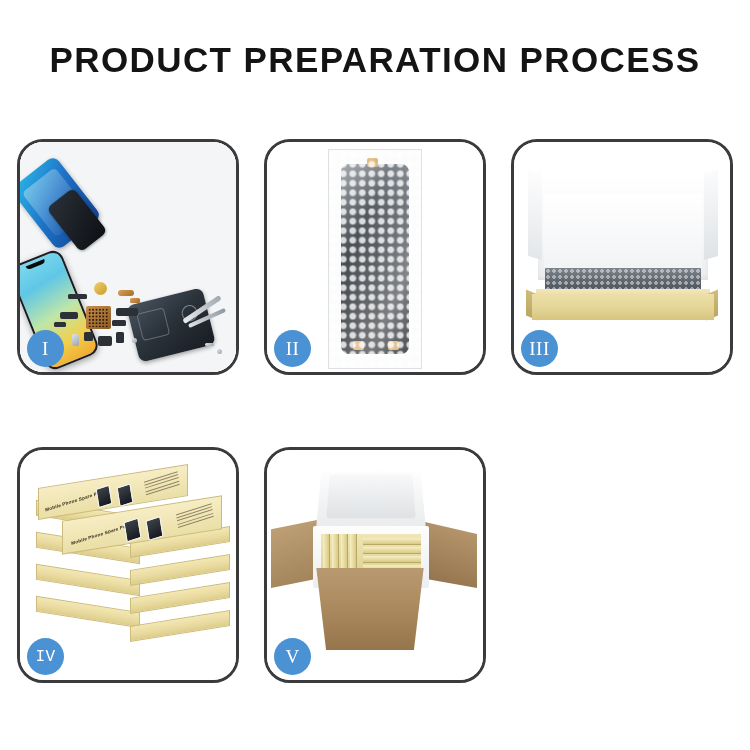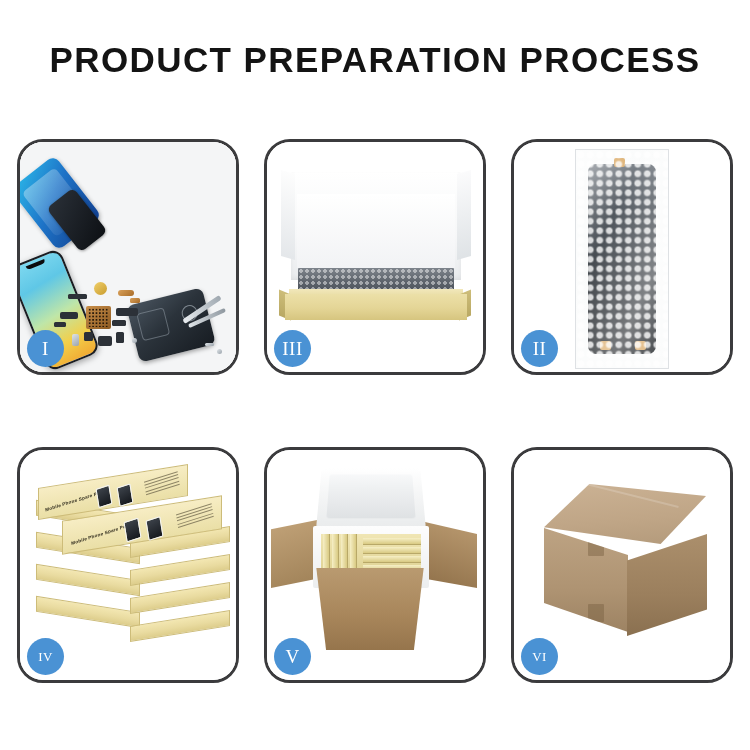--- a/index.html
+++ b/index.html
@@ -81,21 +81,21 @@
     background: #4a92d4;
     color: #ffffff;
     display: flex;
     align-items: center;
     justify-content: center;
     font-family: "Liberation Serif", serif;
     font-size: 19px;
     letter-spacing: 0.5px;
     z-index: 9;
   }
-  .badge.small { font-size: 13px; }
+  .badge.small { font-size: 16px; font-family: Liberation Mono, monospace; }
 
   
   .p1-bg { position: absolute; inset: 0; background: #f4f5f6; }
 
   .phone-fan { position: absolute; }
 
   .notch { position: absolute; top: 2.5px; left: 50%; transform: translateX(-50%);
     width: 16px; height: 3.5px; background: #0b0b0e; border-radius: 0 0 4px 4px; }
 
   
@@ -286,45 +286,45 @@
         <div class="cmp" style="left:96px; top:190px; width:8px; height:11px;"></div>
         <div class="cmp silver round" style="left:112px; top:196px; width:5px; height:5px;"></div>
         <div class="cmp silver round" style="right:14px; bottom:18px; width:5px; height:5px;"></div>
         <div class="cmp silver" style="right:22px; bottom:26px; width:9px; height:3px;"></div>
       </div>
       <div class="badge">I</div>
     </div>
 
     <div class="panel">
       <div class="panel-inner">
-        <div class="box3-lid"></div>
-        <div class="box3-foam"></div>
-        <div class="box3-content"></div>
-        <div class="box3-bottom"></div>
-        <div class="box3-lcap"></div>
-        <div class="box3-rcap"></div>
-        <div class="box3-front"></div>
-      </div>
-      <div class="badge">III</div>
-    </div>
-
-    <div class="panel">
-      <div class="panel-inner">
         <div class="bw-wrap">
           <div class="bw-part">
             <div class="bw-tab" style="left:26px; top:-6px;"></div>
             <div class="bw-cable"></div>
             <div class="bw-tab" style="left:12px; bottom:4px;"></div>
             <div class="bw-tab" style="right:10px; bottom:4px;"></div>
           </div>
           <div class="bw-bubbles"></div>
           <div class="bw-sheen"></div>
         </div>
       </div>
       <div class="badge">II</div>
+    </div>
+
+    <div class="panel">
+      <div class="panel-inner">
+        <div class="box3-lid"></div>
+        <div class="box3-foam"></div>
+        <div class="box3-content"></div>
+        <div class="box3-bottom"></div>
+        <div class="box3-lcap"></div>
+        <div class="box3-rcap"></div>
+        <div class="box3-front"></div>
+      </div>
+      <div class="badge">III</div>
     </div>
 
     <div class="panel">
       <div class="panel-inner">
         <div class="stack">
 
           <div class="sbox" style="left:2px; top:40px; width:104px; height:16px; transform:skewY(9deg);"></div>
           <div class="sbox" style="left:2px; top:72px; width:104px; height:16px; transform:skewY(9deg);"></div>
           <div class="sbox" style="left:2px; top:104px; width:104px; height:16px; transform:skewY(9deg);"></div>
           <div class="sbox" style="left:2px; top:136px; width:104px; height:16px; transform:skewY(9deg);"></div>
@@ -378,28 +378,15 @@
           <div class="v-row" style="left:42px; top:4px; width:58px;"></div>
           <div class="v-row" style="left:42px; top:13px; width:58px;"></div>
           <div class="v-row" style="left:42px; top:22px; width:58px;"></div>
           <div class="v-row" style="left:42px; top:31px; width:58px;"></div>
         </div>
         <div class="v-carton-front"></div>
       </div>
       <div class="badge">V</div>
     </div>
 
-    <div class="panel">
-      <div class="panel-inner">
-        <div class="k-top">
-          <div class="k-seam" style="left:22%; top:16%; width:62%; height:2px; transform:rotate(14deg);"></div>
-        </div>
-        <div class="k-left">
-          <div class="k-tape" style="left:52%; top:8%; width:16px; height:20px;"></div>
-          <div class="k-tape" style="left:52%; bottom:10%; width:16px; height:18px;"></div>
-        </div>
-        <div class="k-right"></div>
-      </div>
-      <div class="badge small">VI</div>
-    </div>
 
   </div>
 </div>
 
 </body></html>

